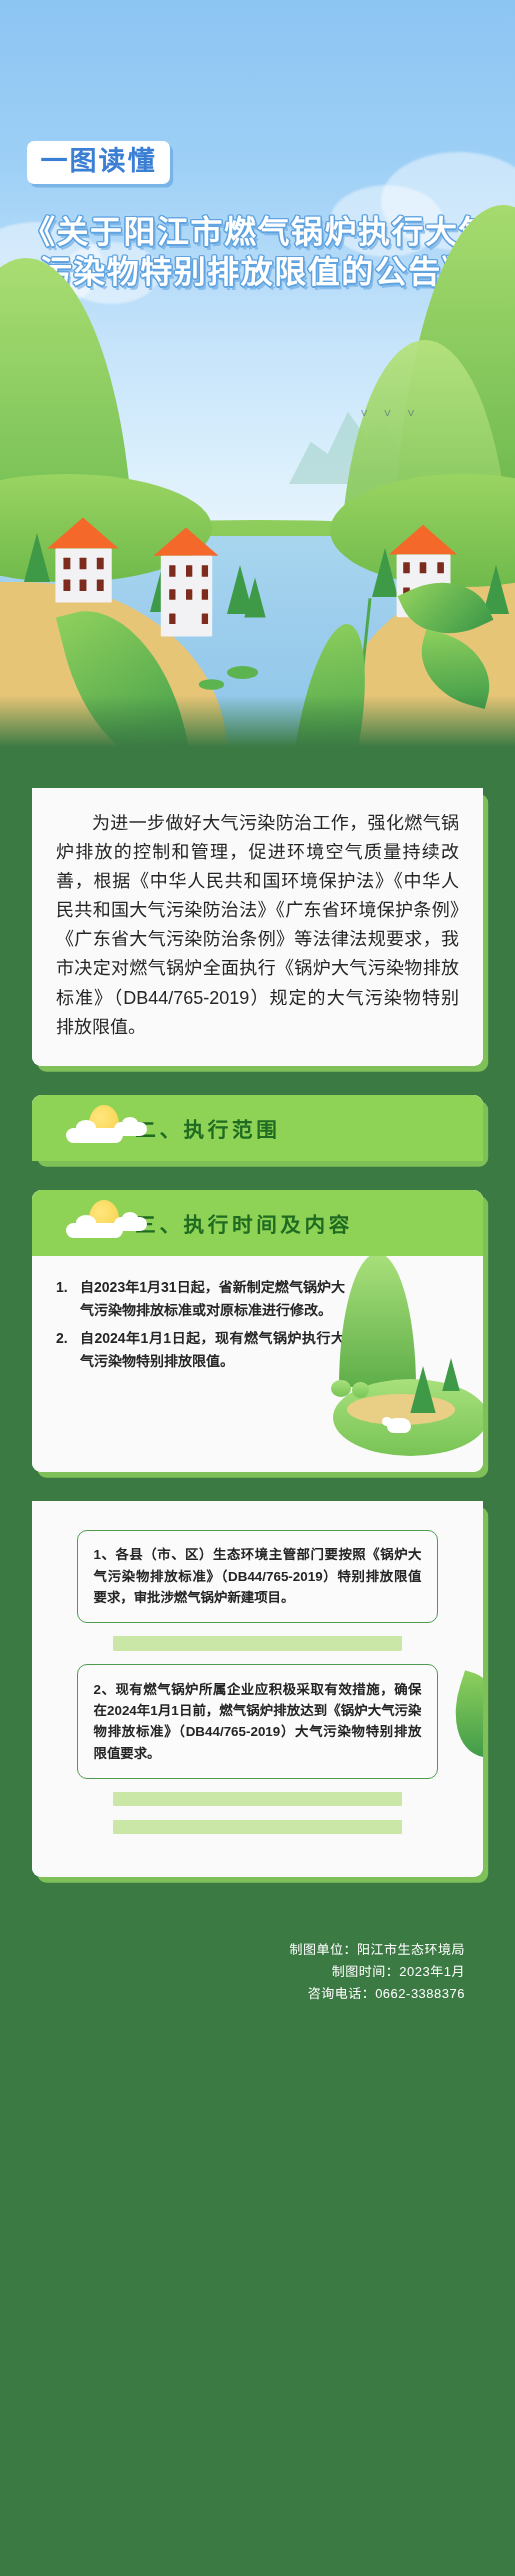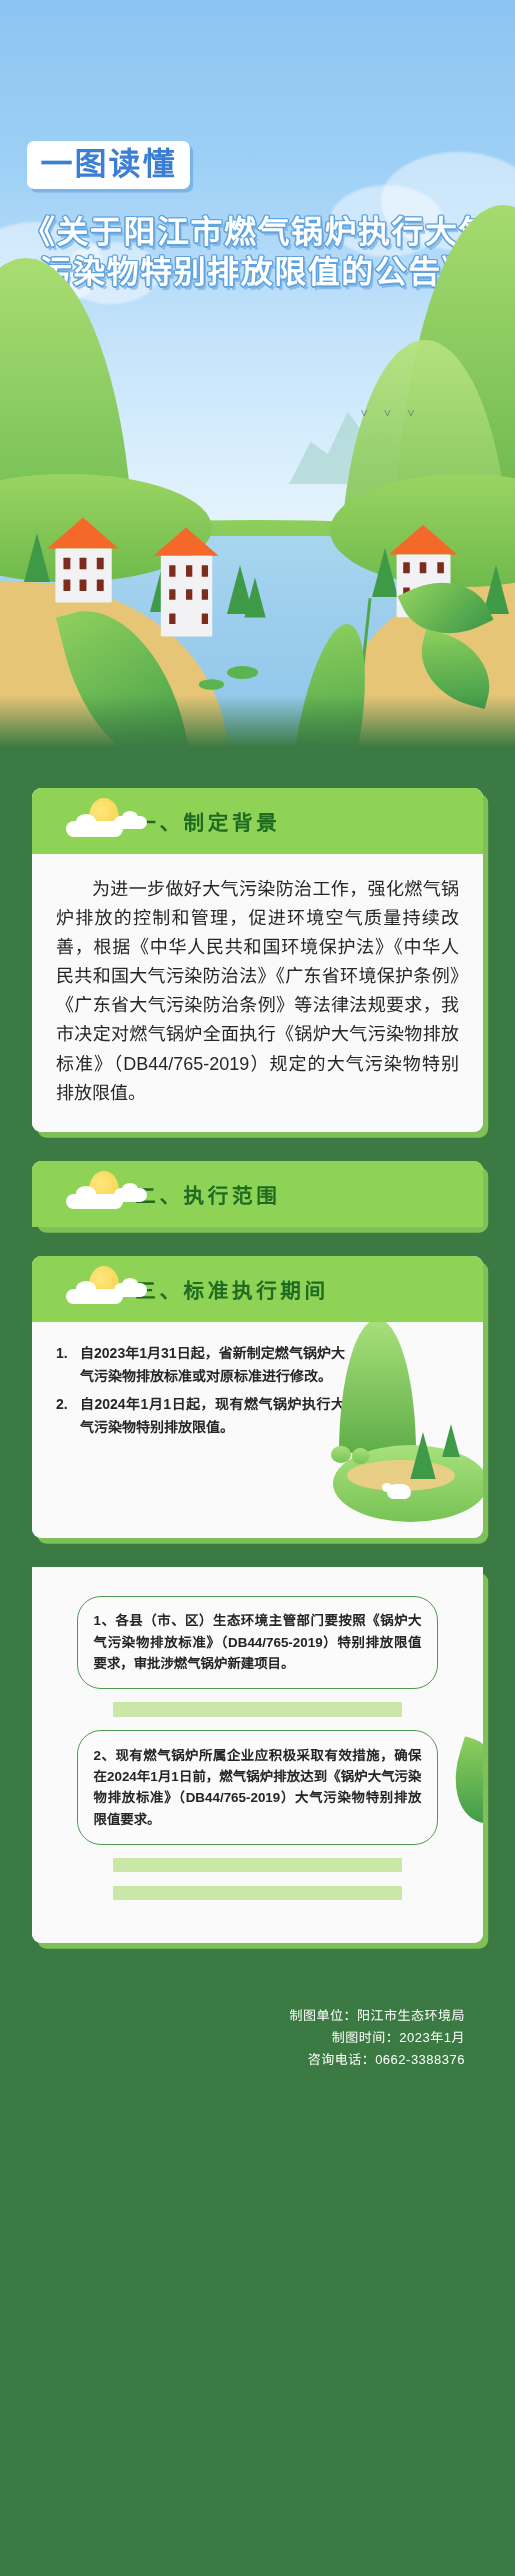--- a/index.html
+++ b/index.html
@@ -31,21 +31,21 @@
   .c1 { width: 155px; height: 98px; left: 381px; top: 152px; }
   .c2 { width: 113px; height: 72px; left: 330px; top: 185px; }
   .c3 { width: 134px; height: 88px; left: -31px; top: 222px; }
   .c4 { width: 98px; height: 62px; left: 62px; top: 242px; }
 
   .badge {
     position: absolute; left: 27px; top: 141px;
     background: #ffffff; color: #3b7fd4;
     border-radius: 7.2px;
     padding: 7.2px 13.4px 9.3px 13.4px;
-    font-size: 32px; font-weight: 700; letter-spacing: 2.1px;
+    font-size: 27px; font-weight: 700; letter-spacing: 2.1px;
     box-shadow: 3.1px 3.6px 0 rgba(98,164,225,.65);
     line-height: 1;
   }
 
   .hero-title {
     position: absolute; left: 0; right: 0; top: 212px;
     text-align: center;
     font-size: 32px; font-weight: 700;
     line-height: 1.26;
     letter-spacing: 1.5px;
@@ -221,21 +221,21 @@
     width:0;height:0;margin:0 auto;border-left:20.6px solid transparent;border-right:20.6px solid transparent;border-bottom:17.5px solid #f4692a;
   }
   .d-house .body { width:33px;height:30px;margin:0 auto;background:#f2f2f5;position:relative }
   .d-house .body i{position:absolute;width:4.6px;height:7.2px;background:#7d2b1c}
   .d-sheep{width:24px;height:14.4px;background:#fff;border-radius:12.4px 12.4px 9.3px 9.3px}
   .d-sheep:before{content:"";position:absolute;left:-4.6px;top:-1.5px;width:9.8px;height:8.8px;background:#fff;border-radius:50%}
   .d-birds{color:#5d7c82;font-size:7.2px;letter-spacing:5.2px;opacity:.75}
 
   
   .req-card {
-    border: 1px solid #4f9a4e; border-radius: 24px;
+    border: 1px solid #4f9a4e; border-radius: 10px;
     padding: 13.4px 15.5px; margin: 0 auto 0 auto;
     width: 361px; background: #fbfbfb;
     position: relative; z-index: 2;
   }
   .req-card p { font-size: 13.4px; line-height: 1.6; color: #242424; font-weight: 700; text-align: justify; }
   .req-sep {
     width: 289px; height: 14.4px; background: #cbe7a7;
     margin: 13.4px auto; border-radius: 1px; position: relative; z-index: 2;
   }
   .s4-body { padding: 29px 24px 29px 24px; }
@@ -328,30 +328,20 @@
     <div class="leaf lf2"></div>
     <div class="leaf lf3"></div>
     <div class="leaf lf4"></div>
 
     <div class="hero-fade"></div>
   </div>
 
   <div class="spacer-top"></div>
 
   <div class="section">
-    <div class="sec-head">
-      <div class="sun-cloud">
-        <div class="sun"></div>
-        <div class="cld cld-a"></div>
-        <div class="cld cld-b"></div>
-        <div class="cld cld-c"></div>
-        <div class="cld cld-d"></div>
-      </div>
-      <div class="sec-title">一、制定背景</div>
-    </div>
     <div class="sec-body">
       <p class="para">为进一步做好大气污染防治工作，强化燃气锅炉排放的控制和管理，促进环境空气质量持续改善，根据《中华人民共和国环境保护法》《中华人民共和国大气污染防治法》《广东省环境保护条例》《广东省大气污染防治条例》等法律法规要求，我市决定对燃气锅炉全面执行《锅炉大气污染物排放标准》（DB44/765-2019）规定的大气污染物特别排放限值。</p>
     </div>
   </div>
 
   <div class="section">
     <div class="sec-head">
       <div class="sun-cloud">
         <div class="sun"></div>
         <div class="cld cld-a"></div>
@@ -365,21 +355,21 @@
 
   <div class="section">
     <div class="sec-head">
       <div class="sun-cloud">
         <div class="sun"></div>
         <div class="cld cld-a"></div>
         <div class="cld cld-b"></div>
         <div class="cld cld-c"></div>
         <div class="cld cld-d"></div>
       </div>
-      <div class="sec-title">三、标准执行期间</div>
+      <div class="sec-title">三、执行时间及内容</div>
     </div>
     <div class="sec-body" style="min-height:216px">
       <ul class="ol">
         <li>
           <span class="n">1.</span>
           <span class="tx">自2023年1月31日起，省新制定燃气锅炉大气污染物排放标准或对原标准进行修改。</span>
         </li>
         <li>
           <span class="n">2.</span>
           <span class="tx">自2024年1月1日起，现有燃气锅炉执行大气污染物特别排放限值。</span>

